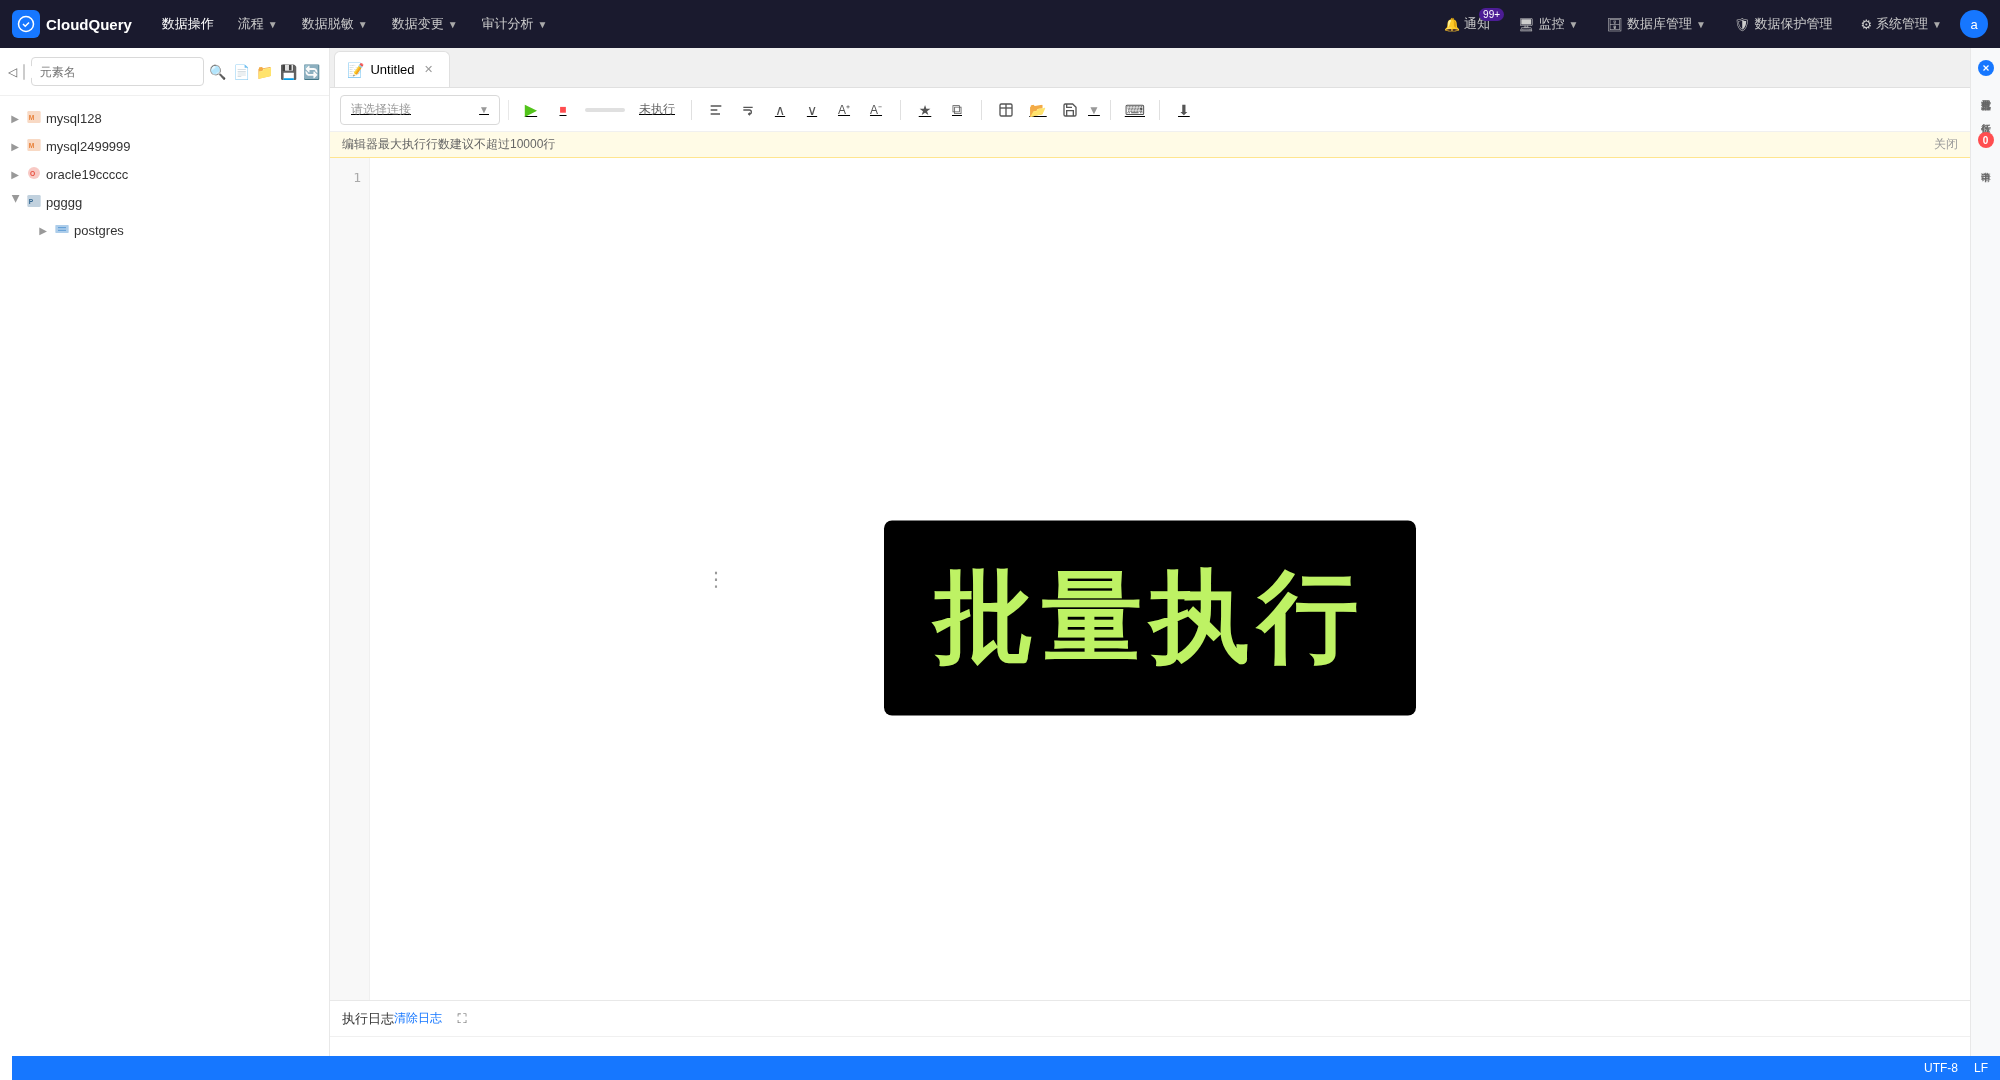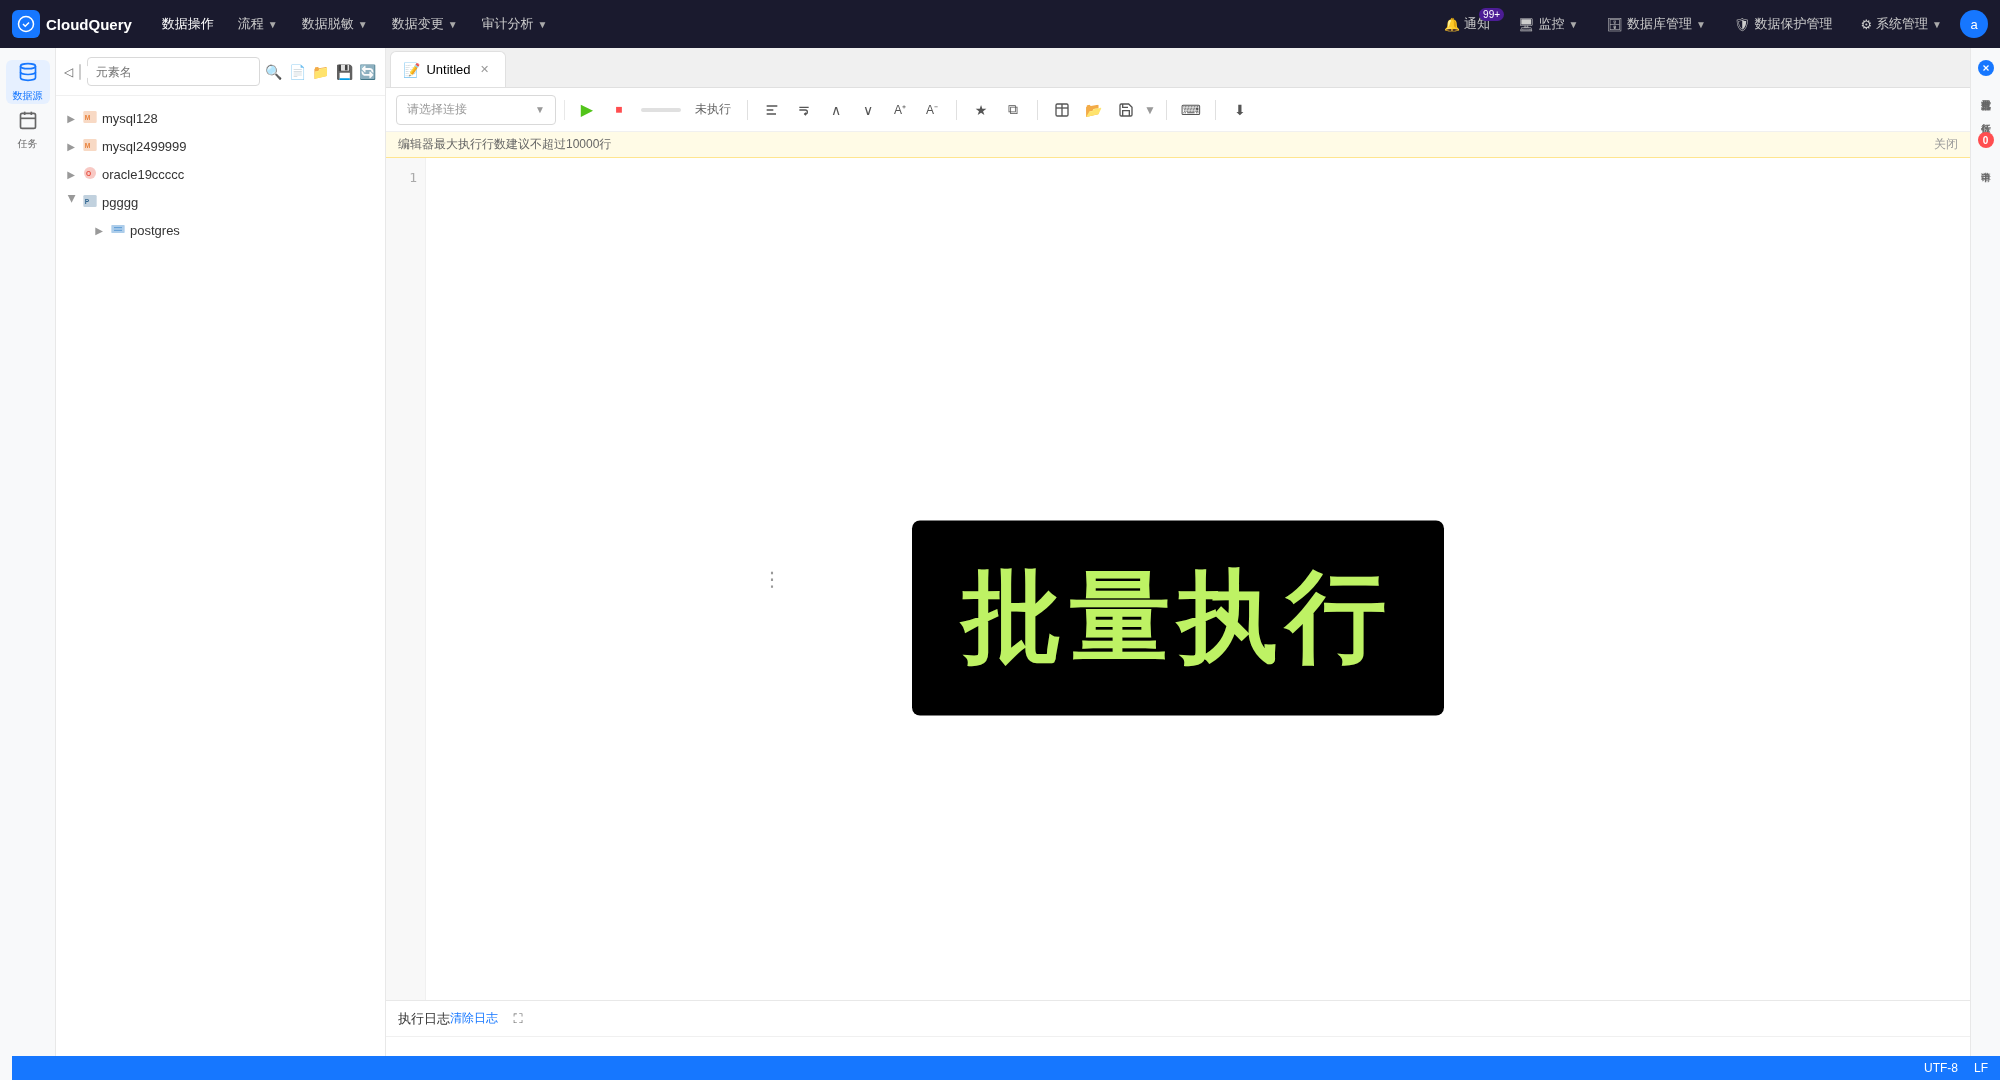--- a/index.html
+++ b/index.html
@@ -218,20 +218,21 @@
       flex-direction: column;
       background: white;
     }
     .editor-toolbar {
       height: 44px;
       display: flex;
       align-items: center;
       padding: 0 10px;
       gap: 4px;
       border-bottom: 1px solid #f0f0f0;
+      text-decoration: underline;
     }
     .conn-select {
       height: 30px;
       border: 1px solid #d9d9d9;
       border-radius: 4px;
       padding: 0 10px;
       font-size: 12px;
       min-width: 160px;
       background: white;
       cursor: pointer;
@@ -446,43 +447,20 @@
       <span>⚙</span>
       <span>系统管理</span>
       <span class="nav-chevron">▼</span>
     </div>
     <div class="avatar">a</div>
   </div>
 </nav>
 
 <div class="main-layout">
 
-  <div class="icon-sidebar">
-    <div class="icon-sidebar-item active">
-      <span class="icon">
-        <svg width="20" height="20" viewBox="0 0 24 24" fill="none" stroke="currentColor" stroke-width="2">
-            <ellipse cx="12" cy="5" rx="9" ry="3"></ellipse>
-            <path d="M21 12c0 1.66-4 3-9 3s-9-1.34-9-3"></path>
-            <path d="M3 5v14c0 1.66 4 3 9 3s9-1.34 9-3V5"></path>
-          </svg>
-      </span>
-      <span style="font-size:10px;">数据源</span>
-    </div>
-    <div class="icon-sidebar-item">
-      <span class="icon">
-        <svg width="20" height="20" viewBox="0 0 24 24" fill="none" stroke="currentColor" stroke-width="2">
-            <rect x="3" y="4" width="18" height="18" rx="2"></rect>
-            <line x1="16" y1="2" x2="16" y2="6"></line>
-            <line x1="8" y1="2" x2="8" y2="6"></line>
-            <line x1="3" y1="10" x2="21" y2="10"></line>
-          </svg>
-      </span>
-      <span style="font-size:10px;">任务</span>
-    </div>
-  </div>
 
   <div class="tree-sidebar">
     <div class="tree-toolbar">
 
       <div class="tree-toolbar-icon" style="font-size:12px;">◁</div>
       <div class="toggle-switch"></div>
       <input class="search-input" type="text" placeholder="元素名" style="">
       <div class="tree-toolbar-icon">🔍</div>
       <div class="tree-toolbar-icon">📄</div>
       <div class="tree-toolbar-icon">📁</div>

